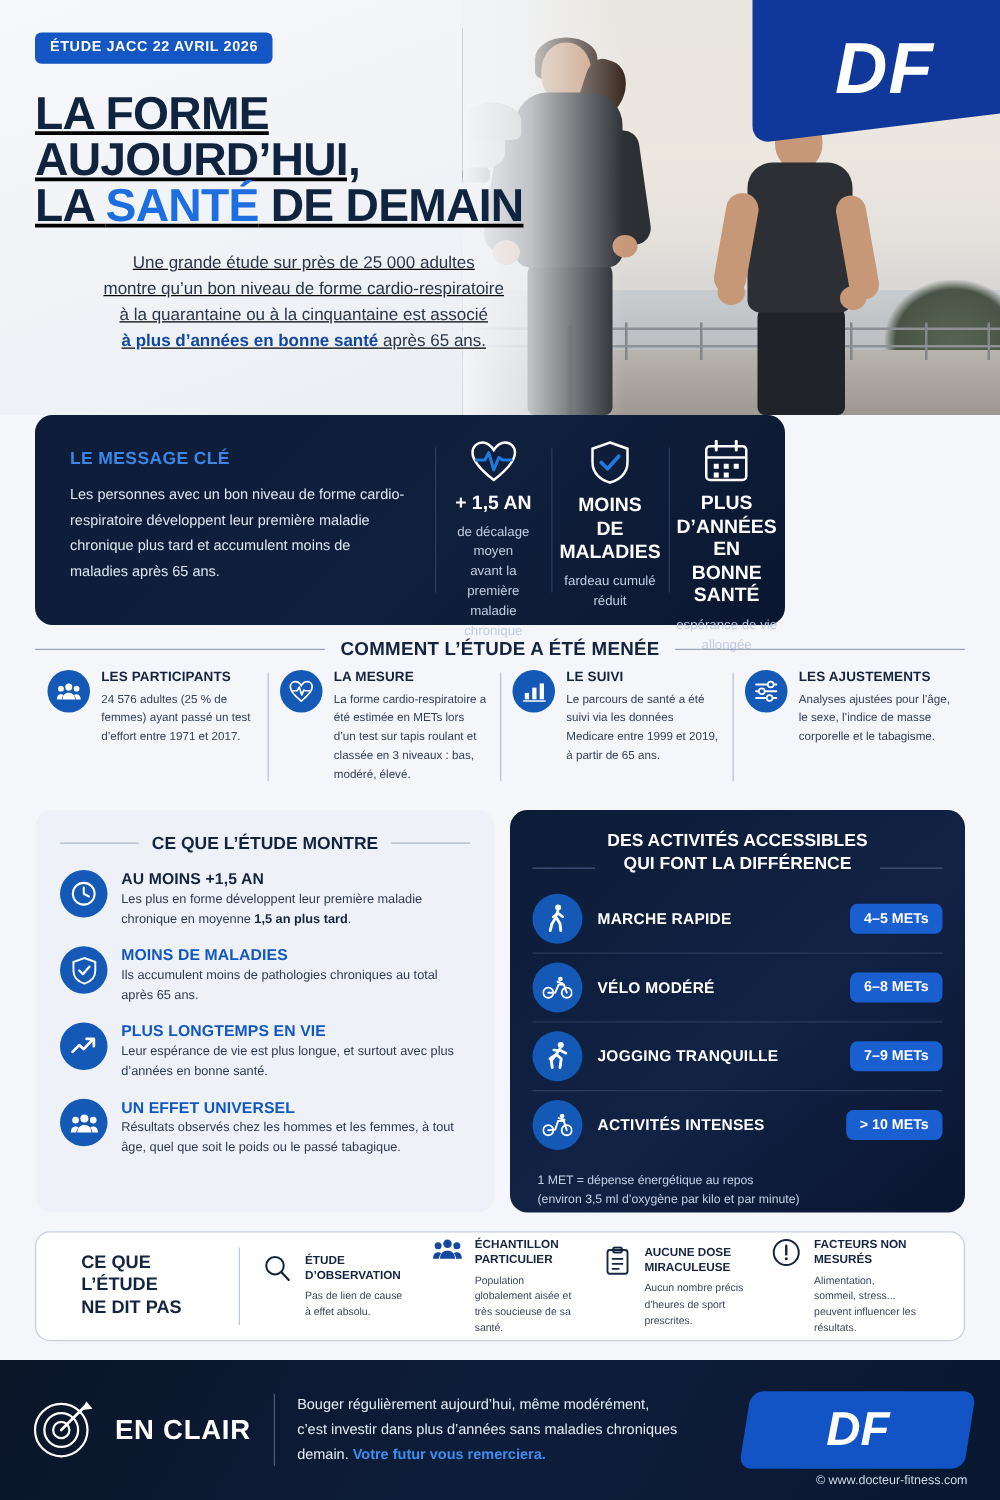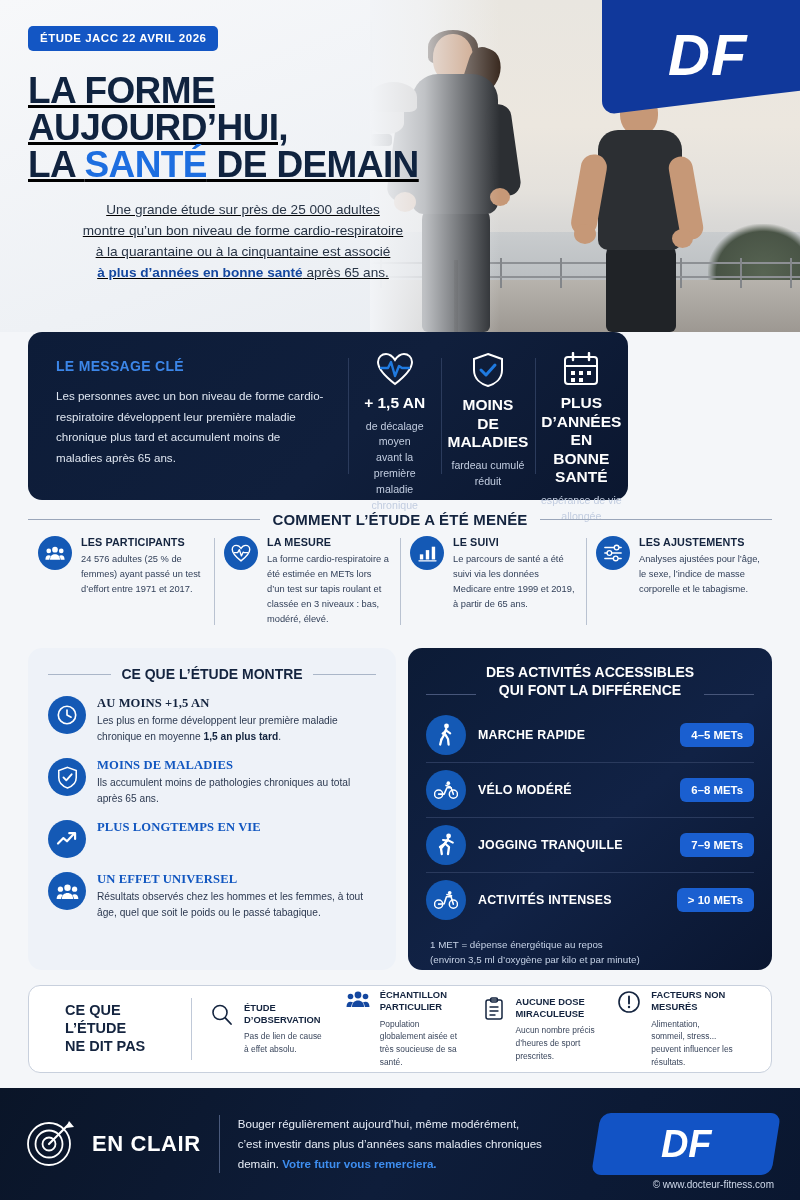--- a/index.html
+++ b/index.html
@@ -105,21 +105,21 @@
 
   
   .panelL { position:absolute; left:28px; top:648px; width:368px; height:322px;
             background:#eef2f8; border-radius:14px; padding:18px 20px; }
   .panel-title { display:flex; align-items:center; gap:10px; }
   .panel-title .line { flex:1; height:1px; background:#aab6c8; }
   .panel-title h3 { color:#14243f; font-size:14px; font-weight:bold; white-space:nowrap; }
   .frow { display:flex; gap:11px; margin-top:14px; align-items:flex-start; }
   .fcirc { flex:none; width:38px; height:38px; border-radius:50%; background:#1459b5;
            display:flex; align-items:center; justify-content:center; }
-  .frow h4 { font-size:12.6px; font-weight:bold; color:#1257c0; letter-spacing:.1px;font-family:Liberation Serif, serif; }
+  .frow h4 { font-size:12.6px; font-weight:bold; color:#1257c0; letter-spacing:.1px; }
   .frow h4.dark { color:#14243f; }
   .frow p { margin-top:2px; color:#2c3950; font-size:10.2px; line-height:1.52; }
   .frow p b { color:#14243f; }
 
   .panelR { position:absolute; left:408px; top:648px; width:364px; height:322px;
             background: linear-gradient(140deg,#0c1b36 0%,#112245 55%,#0a1630 100%);
             border-radius:14px; padding:16px 18px; }
   .panelR h3 { color:#fff; font-size:14px; font-weight:bold; text-align:center; line-height:1.28; }
   .pr-titlewrap { display:flex; align-items:center; gap:10px; }
   .pr-titlewrap .line { flex:1; height:1px; background:#47567a; align-self:flex-end; margin-bottom:5px; }
@@ -389,20 +389,21 @@
 
     <div class="frow">
       <div class="fcirc">
         <svg width="22" height="18" viewBox="0 0 24 20">
           <polyline points="2,15 8,9 12,12.5 20,4" fill="none" stroke="#fff" stroke-width="2.4" stroke-linecap="round" stroke-linejoin="round"></polyline>
           <polyline points="14.5,3.5 21,3.5 21,10" fill="none" stroke="#fff" stroke-width="2.4" stroke-linecap="round" stroke-linejoin="round"></polyline>
         </svg>
       </div>
       <div>
         <h4>PLUS LONGTEMPS EN VIE</h4>
+        <p>Leur espérance de vie est plus longue, et surtout avec plus d’années en bonne santé.</p>
       </div>
     </div>
 
     <div class="frow">
       <div class="fcirc">
         <svg width="23" height="17" viewBox="0 0 24 18">
           <circle cx="12" cy="5" r="3.4" fill="#fff"></circle>
             <circle cx="4.5" cy="6.5" r="2.8" fill="#fff"></circle>
             <circle cx="19.5" cy="6.5" r="2.8" fill="#fff"></circle>
           <path d="M6 17 C6 12.6 8.6 10.5 12 10.5 C15.4 10.5 18 12.6 18 17 Z" fill="#fff"></path>

